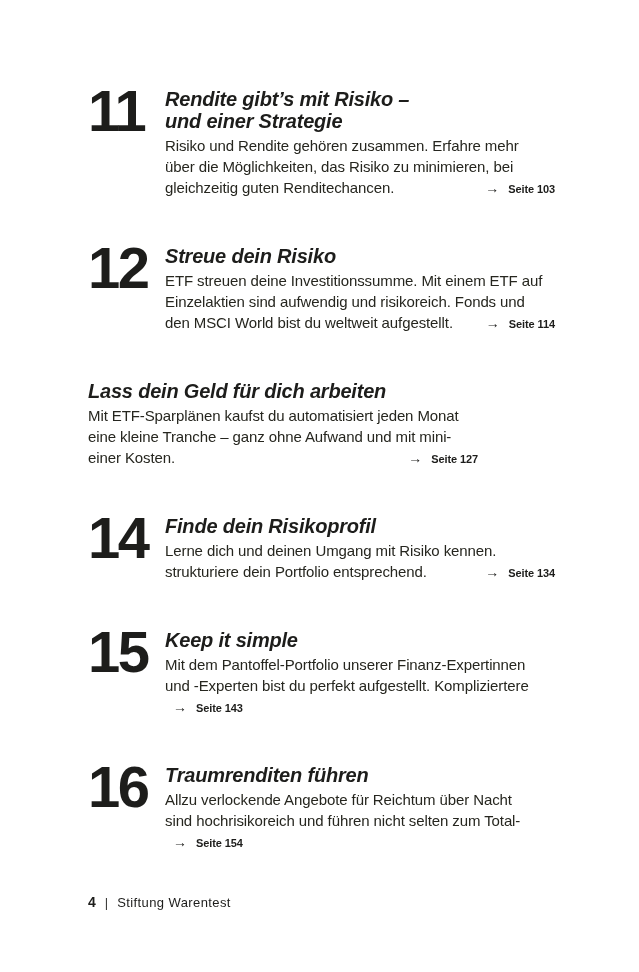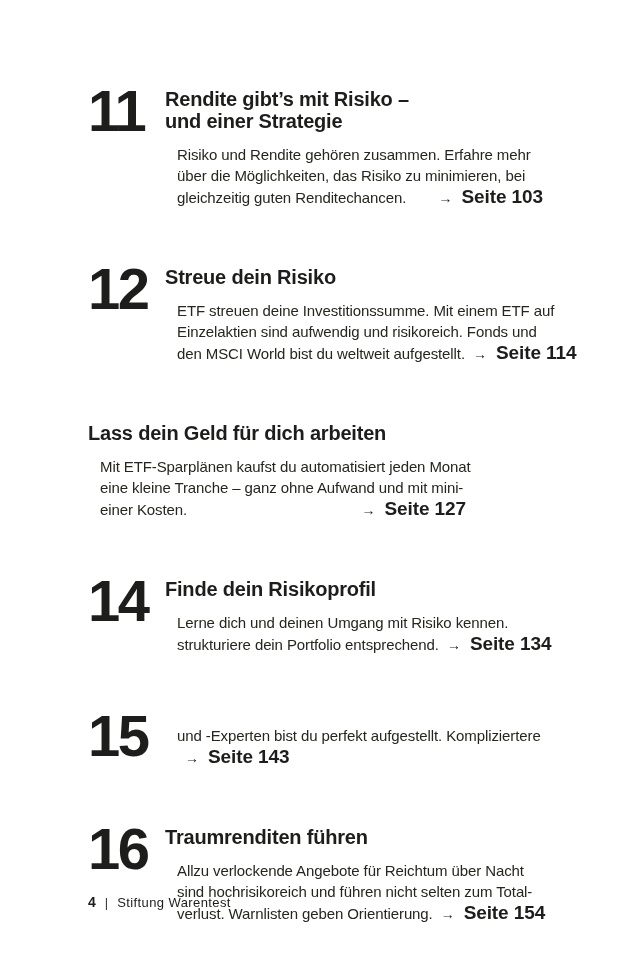--- a/index.html
+++ b/index.html
@@ -25,22 +25,22 @@
   }
   .entry-body { width: 390px; }
   .title {
     margin: 0 0 3px 0;
     font-size: 20px;
     line-height: 22px;
     font-weight: 700;
     letter-spacing: -0.2px;
     color: #1d1d1b;
   }
-  .tline { display: block; }
-  .desc { margin: 12px; }
+  .tline { display: block; font-style: italic; }
+  .desc { margin: 0; }
   .dline {
     font-size: 15px;
     line-height: 21px;
     letter-spacing: -0.1px;
     color: #26261f;
     white-space: nowrap;
   }
   .dline.last {
     display: flex;
     justify-content: space-between;
@@ -52,21 +52,21 @@
     flex: 0 0 auto;
   }
   .arrow {
     font-weight: 400;
     font-size: 14px;
     margin-right: 5px;
     color: #1d1d1b;
   }
   .refnum {
     font-weight: 700;
-    font-size: 19px;
+    font-size: 11px;
     color: #1d1d1b;
   }
   .footer {
     position: absolute;
     left: 88px;
     top: 894px;
     display: flex;
     align-items: baseline;
     gap: 9px;
     font-size: 13px;
@@ -157,21 +157,25 @@
               <span class="refnum">Seite 134</span>
             </span>
           </div>
         </div>
       </div>
     </section>
 
     <section class="entry">
       <div class="num">15</div>
       <div class="entry-body">
-        <div class="desc">
+        <h2 class="title">
+          <span class="tline">Keep it simple</span>
+        </h2>
+        <div class="desc">
+          <div class="dline">Mit dem Pantoffel-Portfolio unserer Finanz-Expertinnen</div>
           <div class="dline">und -Experten bist du perfekt aufgestellt. Kompliziertere</div>
           <div class="dline last">
             <span class="ref">
               <span class="arrow">→</span>
               <span class="refnum">Seite 143</span>
             </span>
           </div>
         </div>
       </div>
     </section>
@@ -179,21 +183,20 @@
     <section class="entry">
       <div class="num">16</div>
       <div class="entry-body">
         <h2 class="title">
           <span class="tline">Traumrenditen führen</span>
         </h2>
         <div class="desc">
           <div class="dline">Allzu verlockende Angebote für Reichtum über Nacht</div>
           <div class="dline">sind hochrisikoreich und führen nicht selten zum Total-</div>
           <div class="dline last">
-            <span>verlust. Warnlisten geben Orientierung.</span>
             <span class="ref">
               <span class="arrow">→</span>
               <span class="refnum">Seite 154</span>
             </span>
           </div>
         </div>
       </div>
     </section>
 
   </div>

